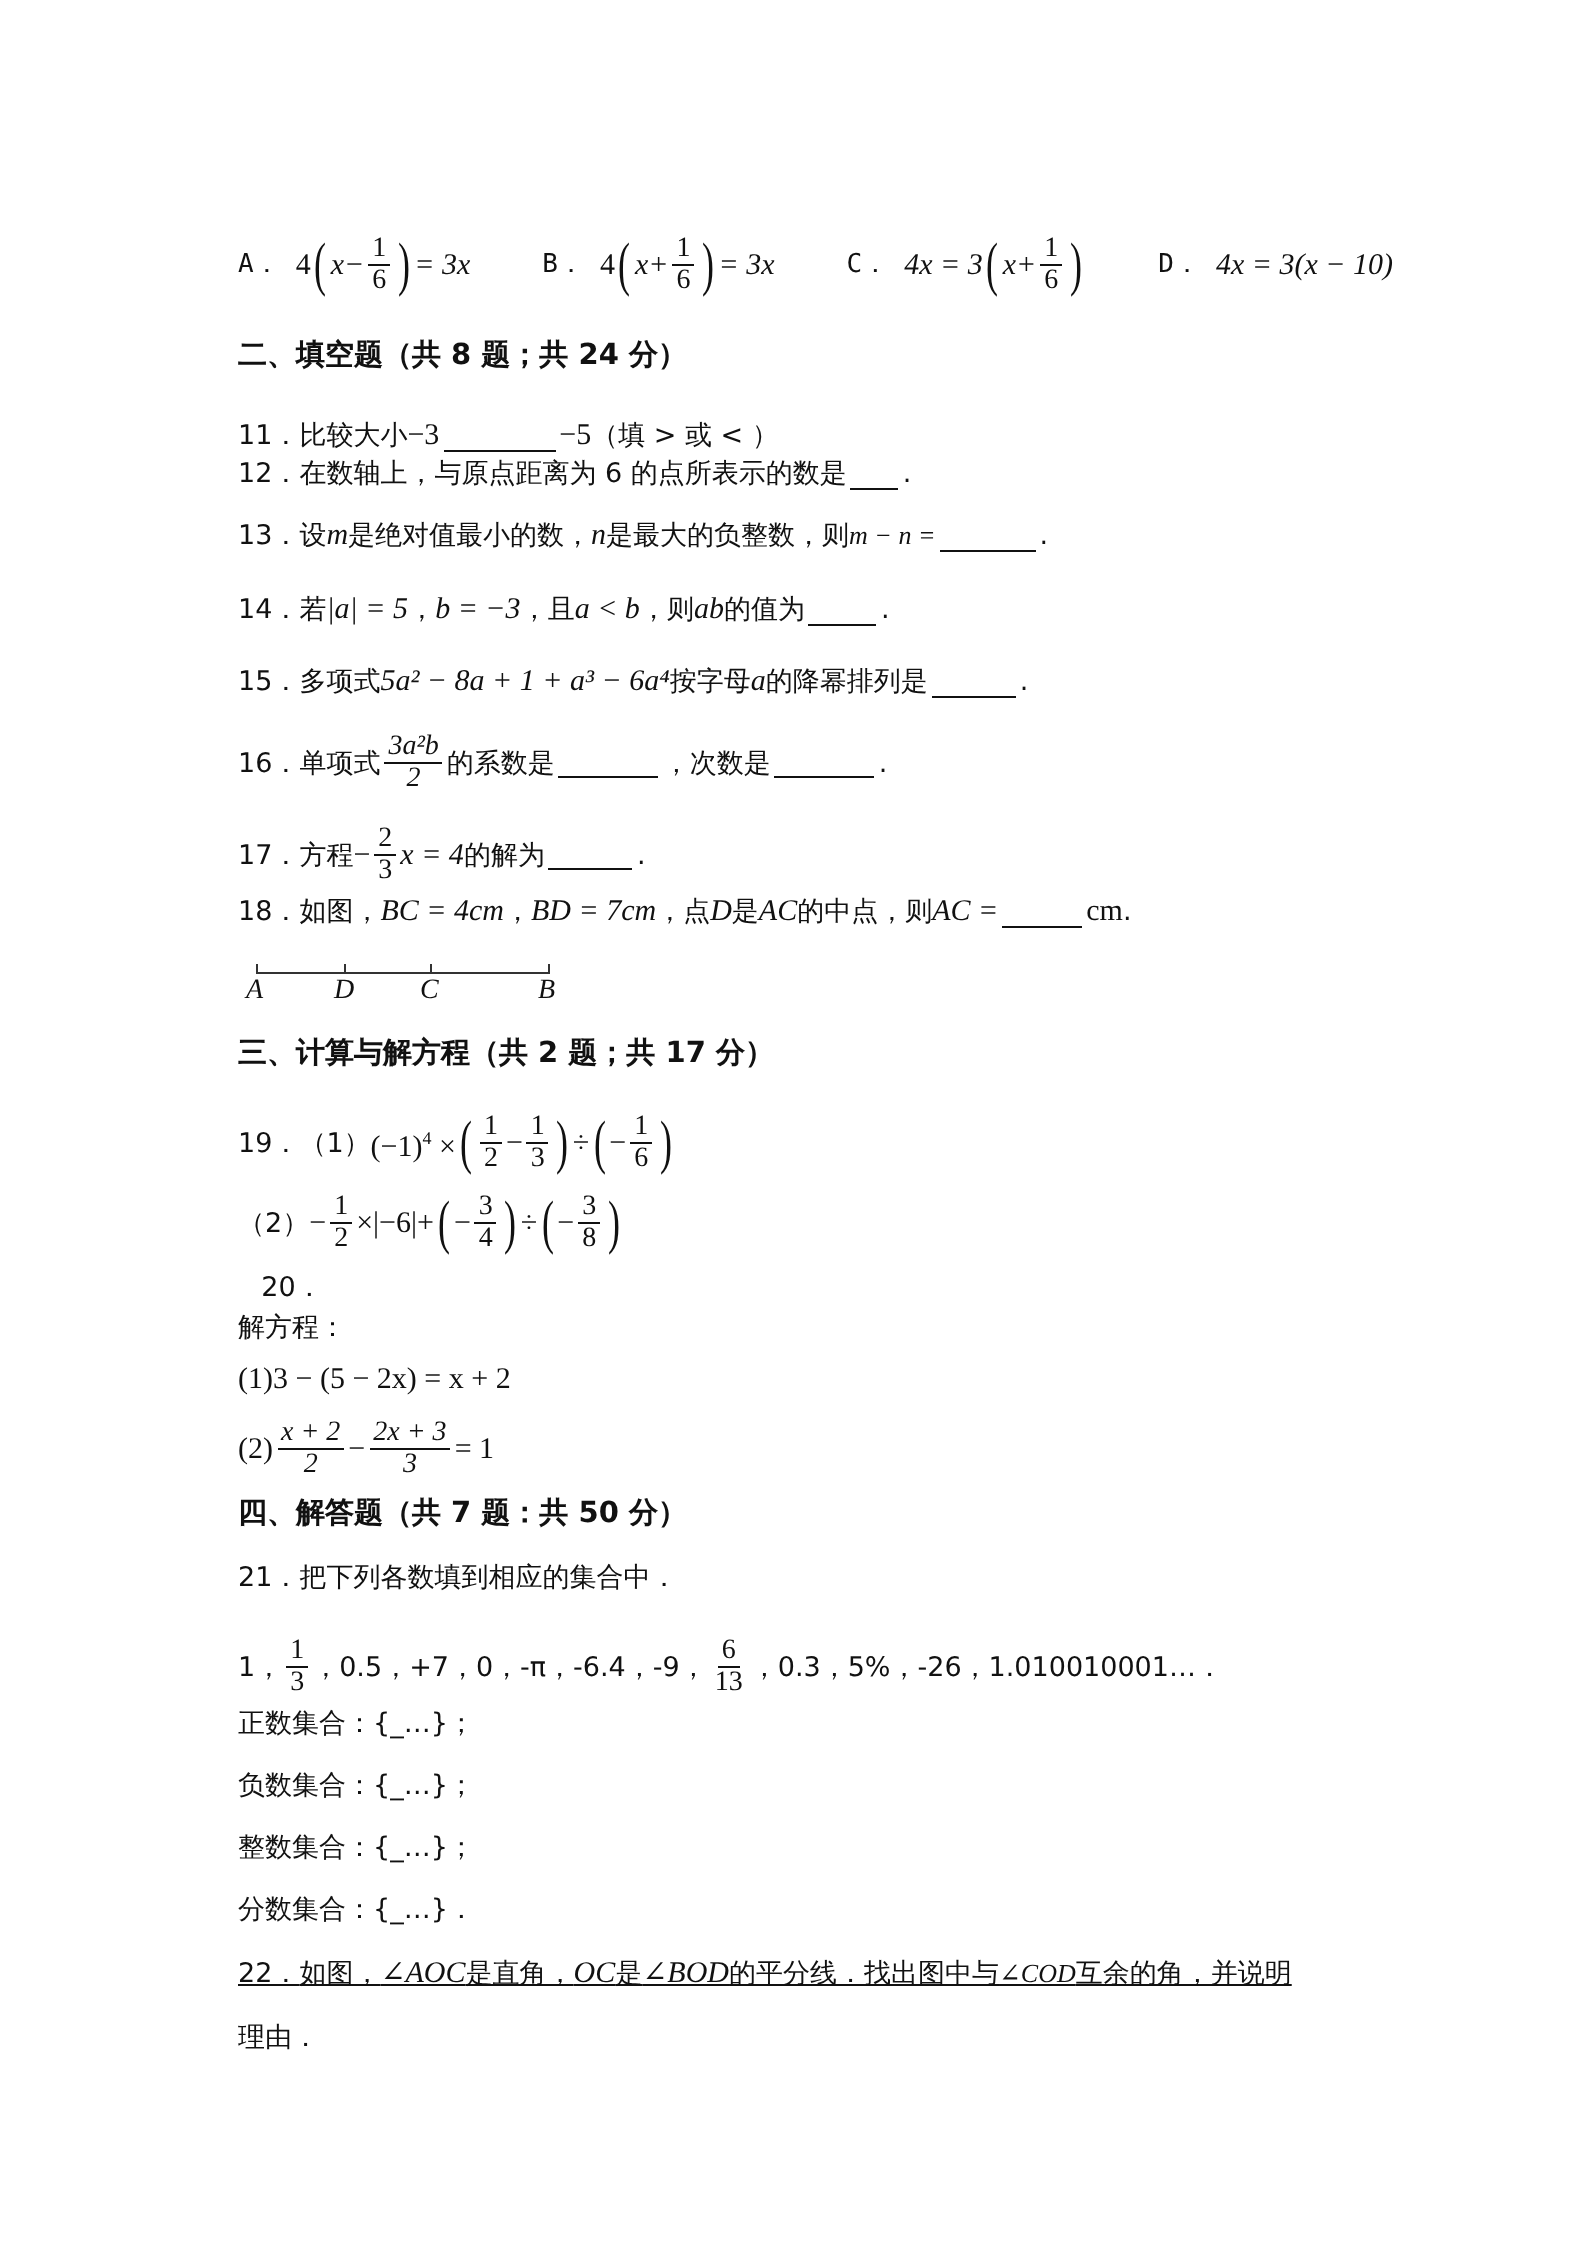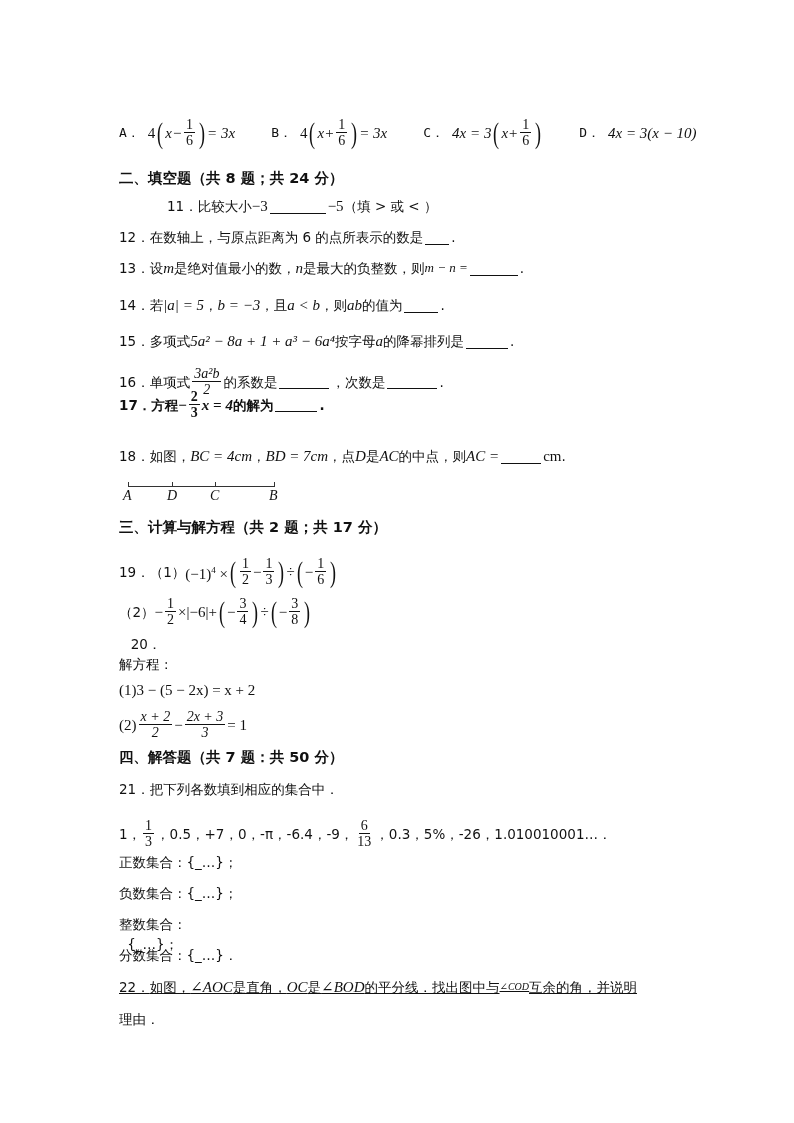--- a/index.html
+++ b/index.html
@@ -65,21 +65,21 @@
       <span class="paren">)</span>
   </span>
   <span class="opt">
     <span class="opt-label">D．</span>
     <span class="m i">4x = 3(x − 10)</span>
   </span>
 </div>
 
 <div class="line h" style="top:168px;">二、填空题（共 8 题；共 24 分）</div>
 
-<div class="line cn" style="top:196px;margin-left:48px;">
+<div class="line cn" style="top:208px;">
   <span>11．</span>
     <span>比较大小</span>
     <span class="m">−3</span>
   <span class="blank" style="width:56px;"></span>
   <span class="m">−5</span>
     <span>（填 &gt; 或 &lt; ）</span>
 </div>
 
 <div class="line cn" style="top:227px;justify-content:flex-end;">
   <span>12．</span>
@@ -133,21 +133,21 @@
       <span class="num">3a²b</span>
       <span class="den">2</span>
     </span>
   <span>的系数是</span>
   <span class="blank" style="width:50px;"></span>
   <span>，次数是</span>
   <span class="blank" style="width:50px;"></span>
     <span>.</span>
 </div>
 
-<div class="line cn" style="top:389px;font-weight:bold;">
+<div class="line cn" style="top:412px;">
   <span>17．</span>
     <span>方程</span>
     <span class="m">−</span>
   <span class="frac">
       <span class="num">2</span>
       <span class="den">3</span>
     </span>
   <span class="m i">x = 4</span>
     <span>的解为</span>
   <span class="blank" style="width:42px;"></span>
@@ -278,34 +278,34 @@
 </div>
 
 <div class="line cn" style="top:852px;justify-content:center;">
   <span>正数集合：</span>
     <span>{_…}；</span>
 </div>
 <div class="line cn" style="top:883px;">
   <span>负数集合：</span>
     <span>{_…}；</span>
 </div>
-<div class="line cn" style="top:914px;flex-direction:column;">
+<div class="line cn" style="top:914px;">
   <span>整数集合：</span>
     <span>{_…}；</span>
 </div>
 <div class="line cn" style="top:945px;">
   <span>分数集合：</span>
     <span>{_…}．</span>
 </div>
 
 <div class="line cn" style="top:977px;text-decoration:underline;">
   <span>22．</span>
     <span>如图，</span>
     <span class="m i">∠AOC</span>
     <span>是直角，</span>
     <span class="m i">OC</span>
     <span>是</span>
     <span class="m i">∠BOD</span>
     <span>的平分线．找出图中与</span>
-    <span class="m i" style="font-size:10px;">∠COD</span>
+    <span class="m i" style="font-size:13px;">∠COD</span>
     <span>互余的角，并说明</span>
 </div>
 <div class="line cn" style="top:1009px;">理由．</div>
 
 </body></html>

